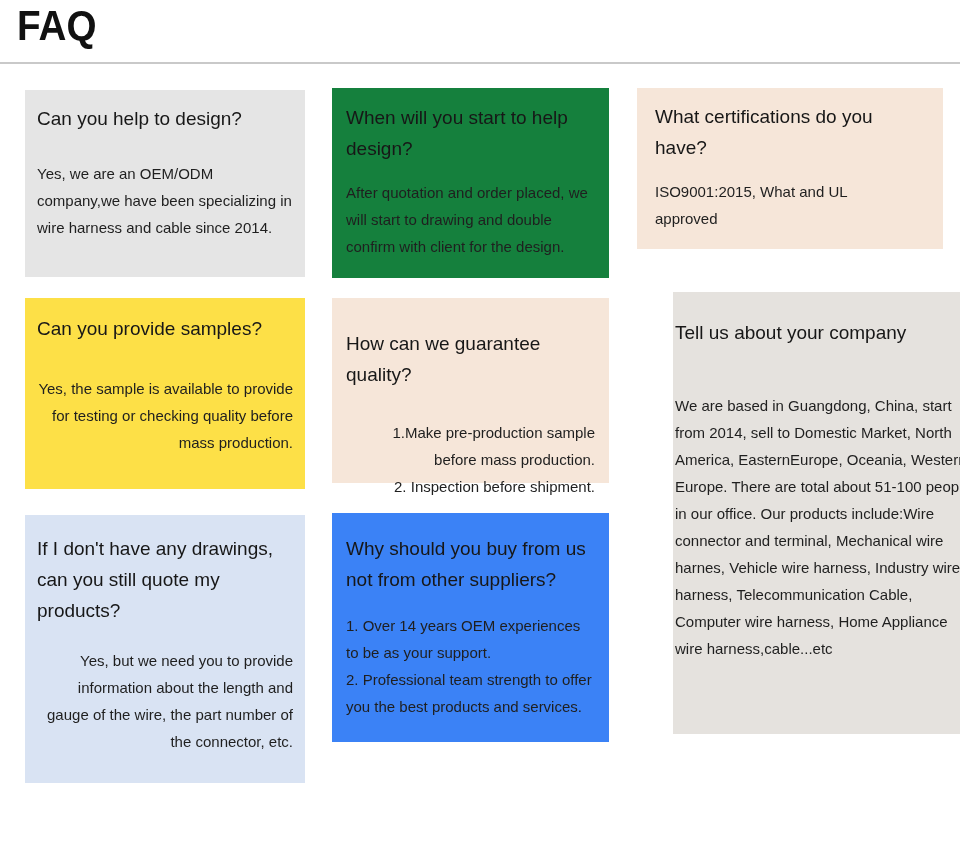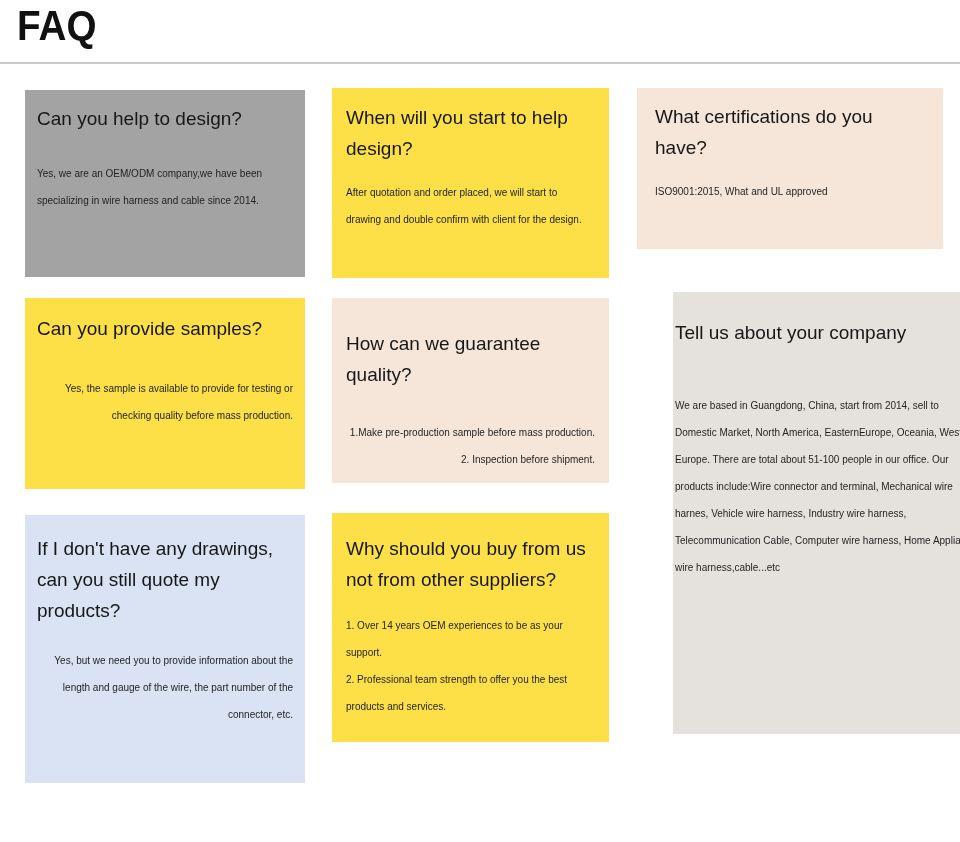--- a/index.html
+++ b/index.html
@@ -42,21 +42,21 @@
   }
   .q {
     margin: 13px 0 0 0;
     font-size: 19px;
     font-weight: 400;
     line-height: 31px;
     color: #171717;
   }
   .a {
     margin: 16px 0 0 0;
-    font-size: 10px;
+    font-size: 15px;
     line-height: 27px;
     color: #1f1f1f;
     white-space: pre-line;
   }
 
   .card1 { left: 25px;  top: 90px;  width: 280px; height: 187px; }
   .card1 .a { margin-top: 26px; }
 
   .card2 { left: 332px; top: 88px;  width: 277px; height: 190px; padding: 0 14px; }
   .card2 .q { margin-top: 14px; }
@@ -87,26 +87,26 @@
   .card8 .a { margin-top: 17px; }
 </style>
 </head>
 <body>
 
 <div class="page">
 
   <h1 class="faq-title">FAQ</h1>
   <div class="divider"></div>
 
-  <section class="card card1" style="background: #a3a3a3;">
+  <section class="card card1" style="background: #e5e5e5;">
     <h2 class="q">Can you help to design?</h2>
     <p class="a">Yes, we are an OEM/ODM company,we have been specializing in wire harness and cable since 2014.</p>
   </section>
 
-  <section class="card card2" style="background: #fde047;">
+  <section class="card card2" style="background: #15803d;">
     <h2 class="q">When will you start to help design?</h2>
     <p class="a">After quotation and order placed, we will start to drawing and double confirm with client for the design.</p>
   </section>
 
   <section class="card card3" style="background: rgb(246, 230, 217);">
     <h2 class="q">What certifications do you have?</h2>
     <p class="a">ISO9001:2015, What and UL approved</p>
   </section>
 
   <section class="card card4" style="background: #fde047;">
@@ -123,19 +123,19 @@
   <section class="card card6" style="background: rgb(229, 226, 222);">
     <h2 class="q">Tell us about your company</h2>
     <p class="a">We are based in Guangdong, China, start from 2014, sell to Domestic Market, North America, EasternEurope, Oceania, Western Europe. There are total about 51-100 people in our office. Our products include:Wire connector and terminal, Mechanical wire harnes, Vehicle wire harness, Industry wire harness, Telecommunication Cable, Computer wire harness, Home Appliance wire harness,cable...etc</p>
   </section>
 
   <section class="card card7" style="background: rgb(217, 227, 243);">
     <h2 class="q">If I don't have any drawings, can you still quote my products?</h2>
     <p class="a">Yes, but we need you to provide information about the length and gauge of the wire, the part number of the connector, etc.</p>
   </section>
 
-  <section class="card card8" style="background: #fde047;">
+  <section class="card card8" style="background: #3b82f6;">
     <h2 class="q">Why should you buy from us not from other suppliers?</h2>
     <p class="a">1. Over 14 years OEM experiences to be as your support.
 2. Professional team strength to offer you the best products and services.</p>
   </section>
 
 </div>
 
 </body></html>

